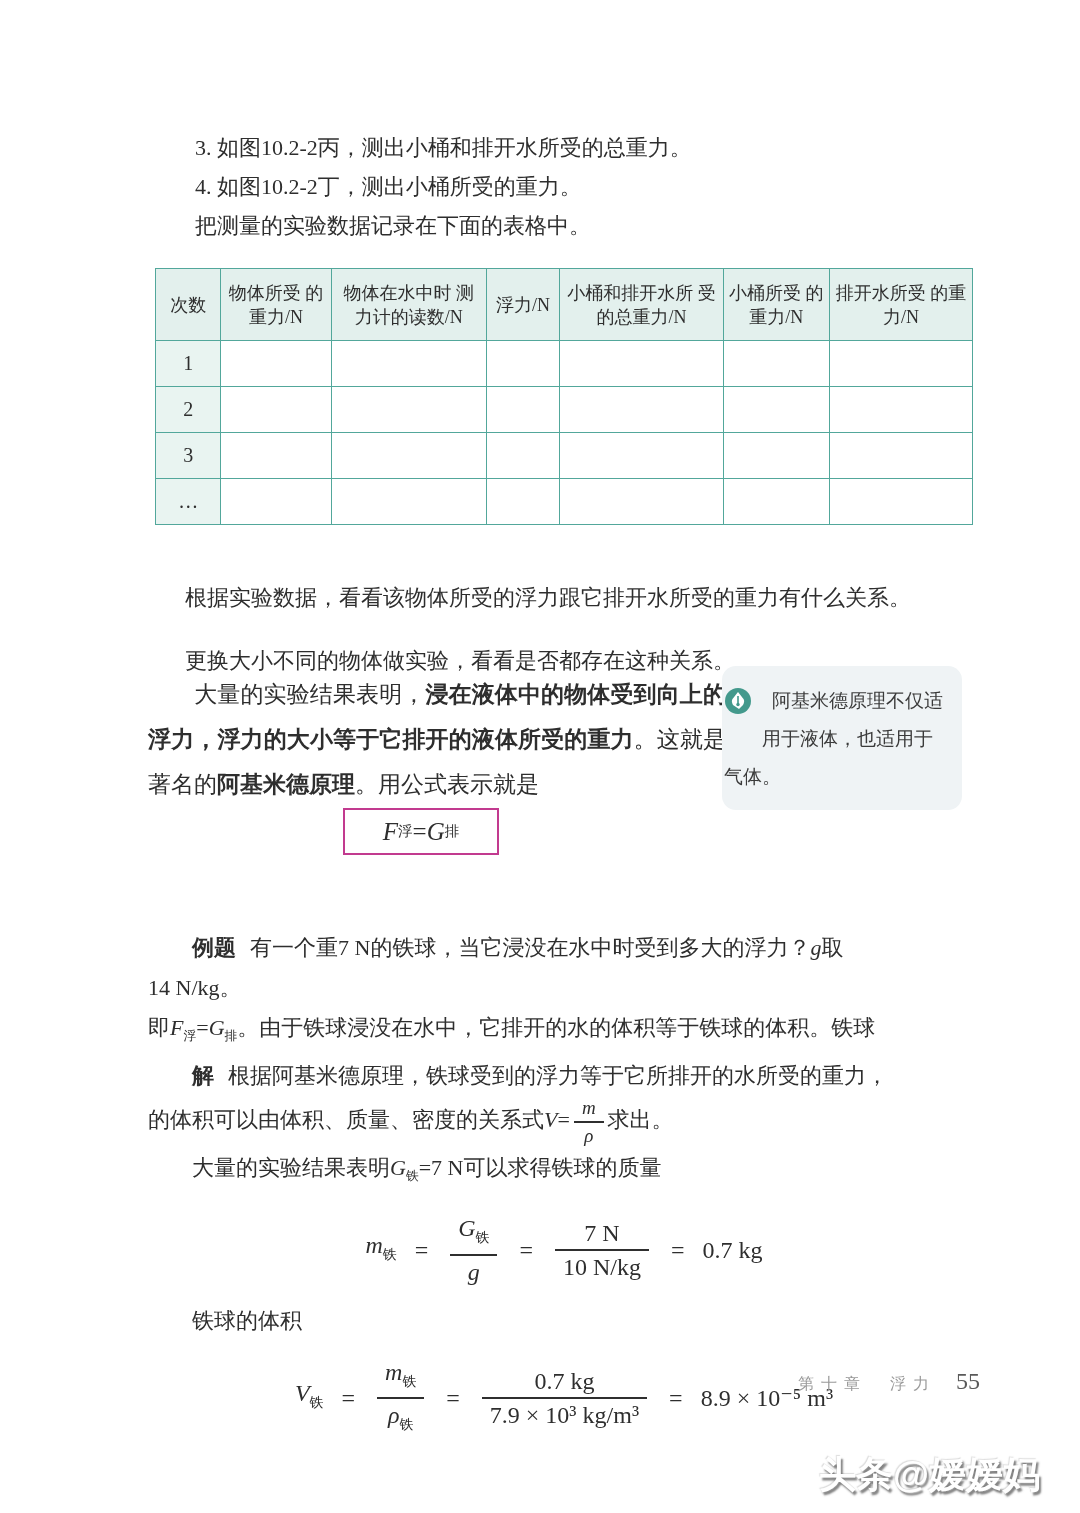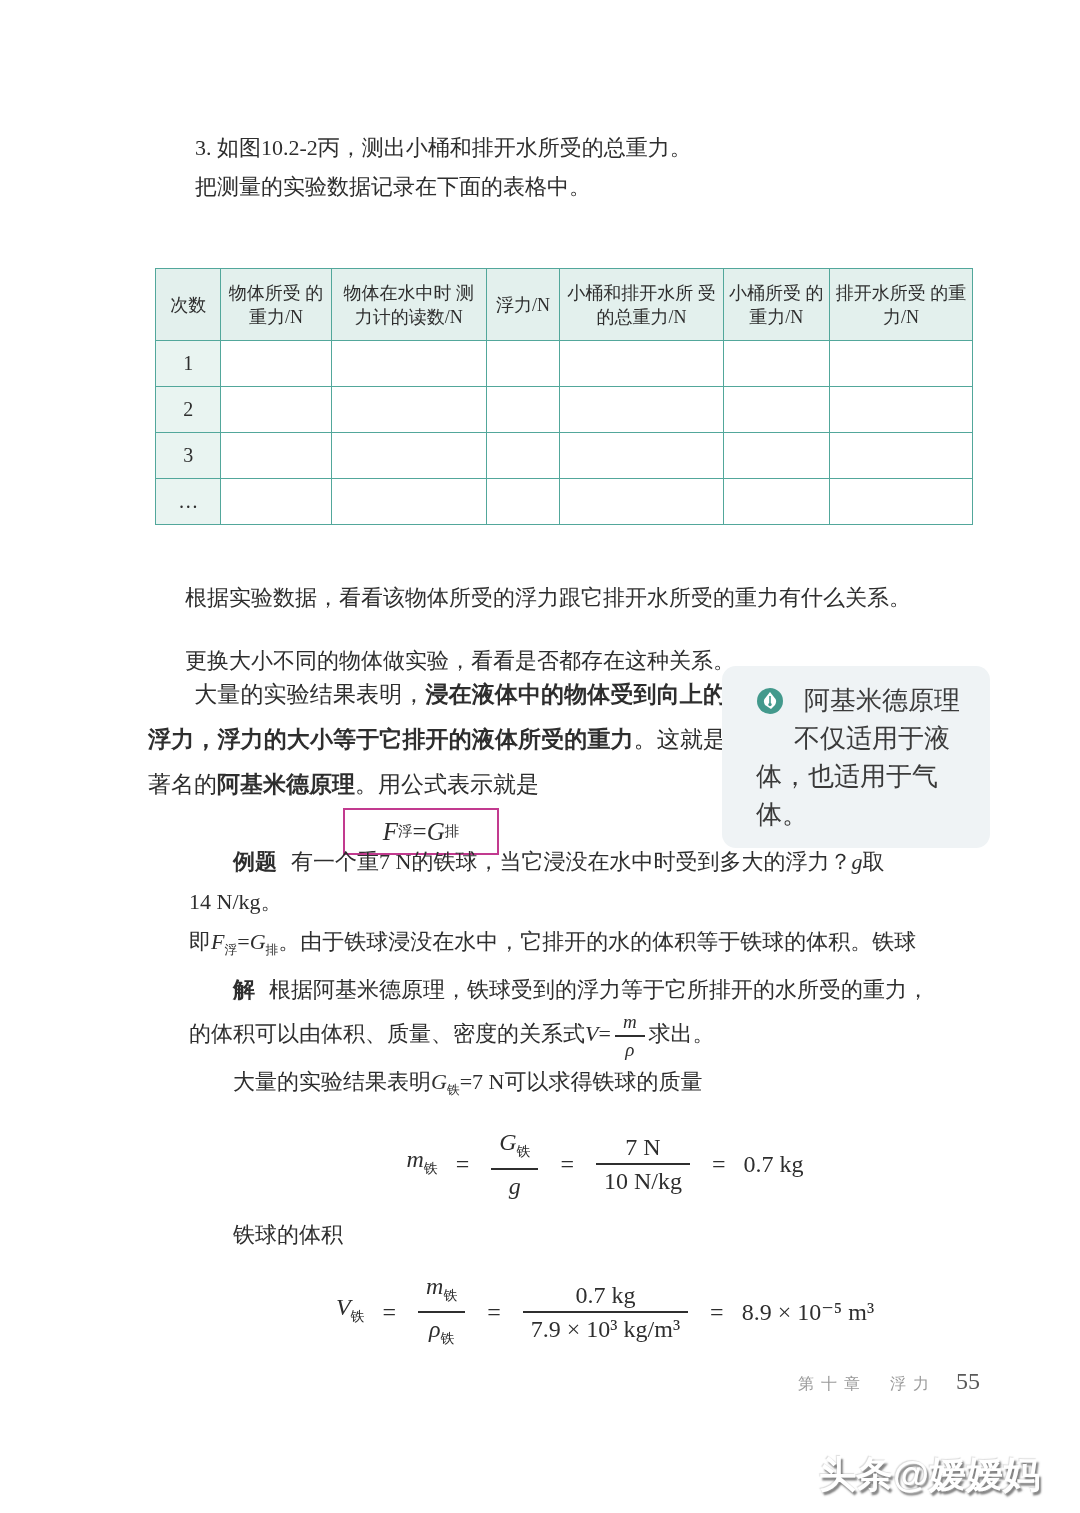--- a/index.html
+++ b/index.html
@@ -20,35 +20,35 @@
 
   
   .after-table { position:absolute; top:556px; left:185px; right:95px; font-size:22px; line-height:42px; }
   .after-table .line { display:block;margin-top:21px; }
 
   
   .principle { position:absolute; top:672px; left:148px; width:578px; font-size:23px; line-height:44px; text-align:justify; }
   .principle .ind { display:inline-block; width:2em; }
   .bold-cjk { font-family:"Liberation Sans","DejaVu Sans",sans-serif; font-weight:700; }
 
-  .sidenote { position:absolute; top:666px; left:722px; width:268px; min-height:140px;
-              background:#eff3f5; border-radius:14px; padding:16px 18px 14px 34px;
-              font-size:26px; line-height:38px; color:#3a3a3a; }
+  .sidenote { position:absolute; top:666px; left:722px; width:240px; min-height:140px;
+              background:#eff3f5; border-radius:14px; padding:16px 18px 14px 2px;
+              font-size:19px; line-height:38px; color:#3a3a3a; }
   .sidenote .nib { float:left; margin:5px 10px 0 0; }
   .sidenote .ind-sm { display:inline-block; width:10px; }
 
   
   .fbox { position:absolute; top:808px; left:343px; width:156px; height:47px;
           border:2.5px solid #c23a8f; display:flex; align-items:center; justify-content:center;
           font-size:25px; }
   .mvar { font-style:italic; font-family:"Liberation Serif","DejaVu Serif",serif; }
   sub.cjk { font-size:0.58em; font-style:normal; }
 
   
-  .flow { position:absolute; top:842px; left:148px; width:832px; font-size:22px; line-height:40px;margin-left:41px; }
+  .flow { position:absolute; top:928px; left:148px; width:832px; font-size:22px; line-height:40px; }
   .flow .line { display:block; }
   .flow .ind2 { display:inline-block; width:2em; }
   .label { font-family:"Liberation Sans","DejaVu Sans",sans-serif; font-weight:700; margin-right:14px; }
 
   .frac { display:inline-flex; flex-direction:column; text-align:center; vertical-align:middle; margin:0 4px; }
   .frac .num { display:block; border-bottom:2px solid #2f2f2f; padding:0 8px 1px 8px; }
   .frac .den { display:block; padding:1px 8px 0 8px; }
   .frac-sm { font-size:19px; line-height:24px; }
 
   .dformula { display:flex; align-items:center; justify-content:center; gap:16px;
@@ -68,20 +68,21 @@
                font-size:37px; color:#ffffff;
                text-shadow:2px 3px 2px rgba(90,90,90,0.75), -1px -1px 1px rgba(120,120,120,0.25); }
 </style>
 </head>
 <body>
 
 <div class="page">
 
   <div class="steps">
     <span class="line">3. 如图10.2-2丙，测出小桶和排开水所受的总重力。</span>
+    <span class="line">4. 如图10.2-2丁，测出小桶所受的重力。</span>
     <span class="line">把测量的实验数据记录在下面的表格中。</span>
   </div>
 
   <table class="exp">
     <colgroup>
       <col class="c0">
         <col class="c1">
         <col class="c2">
         <col class="c3">
         <col class="c4">

